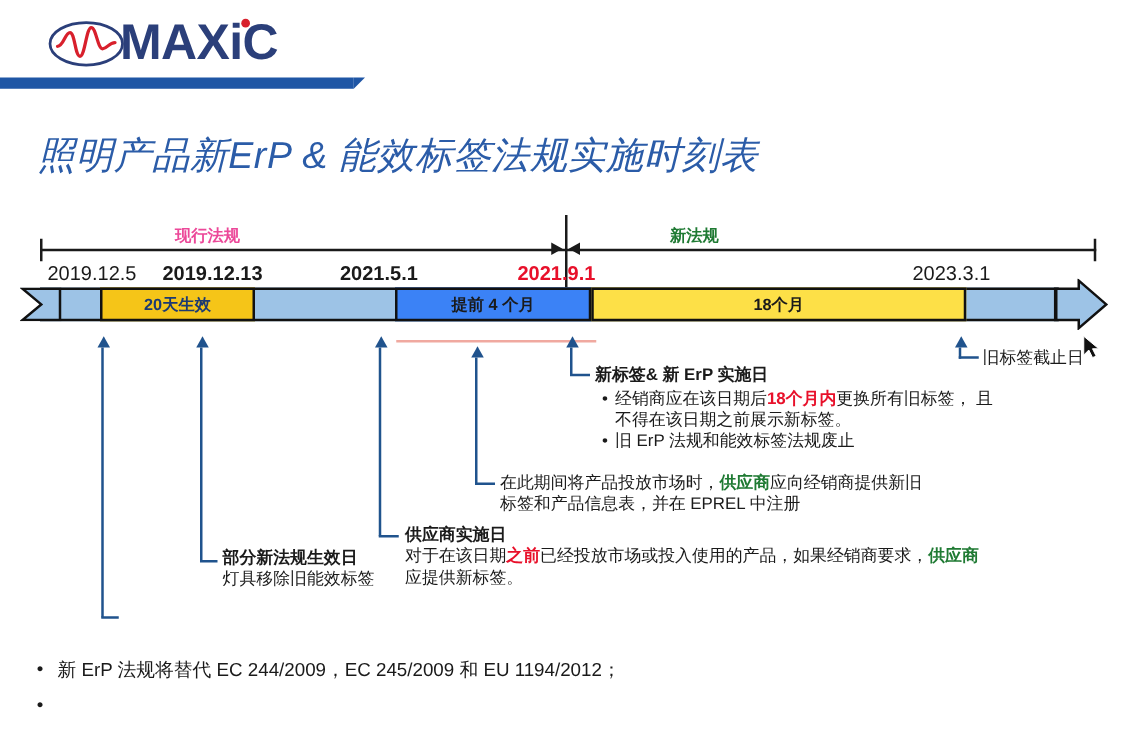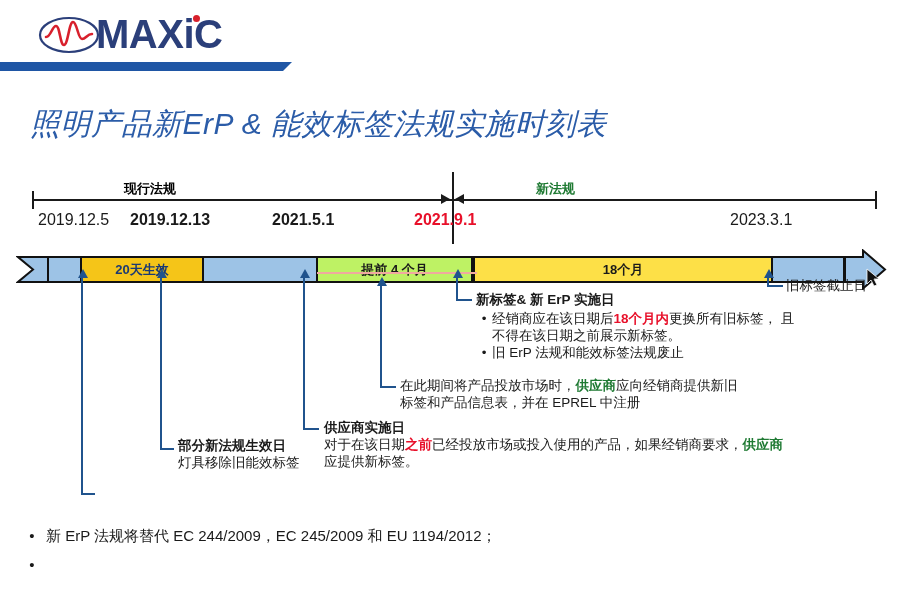--- a/index.html
+++ b/index.html
@@ -32,45 +32,45 @@
   
   #axis{position:absolute;left:32px;top:199px;width:845px;height:2px;background:#1a1a1a;}
   #axis-left-cap{position:absolute;left:32px;top:191px;width:2px;height:18px;background:#1a1a1a;}
   #axis-right-cap{position:absolute;left:875px;top:191px;width:2px;height:18px;background:#1a1a1a;}
   #axis-divider{position:absolute;left:452px;top:172px;width:1.5px;height:72px;background:#1a1a1a;}
   .axis-arrow{position:absolute;top:194px;width:0;height:0;
     border-top:5px solid transparent;border-bottom:5px solid transparent;}
   #arrow-to-div{left:441px;border-left:9px solid #1a1a1a;}
   #arrow-from-div{left:455px;border-right:9px solid #1a1a1a;}
 
-  #lbl-current{position:absolute;left:124px;top:180px;font-size:13px;color:#000000;font-weight:bold;}
+  #lbl-current{position:absolute;left:140px;top:180px;font-size:13px;color:#ec4899;font-weight:bold;}
   #lbl-new{position:absolute;left:536px;top:180px;font-size:13px;color:#1f7a33;font-weight:bold;}
 
   .date{position:absolute;top:211px;font-size:16px;color:#1a1a1a;white-space:nowrap;}
   .date.b{font-weight:bold;}
   .date.red{color:#e8102a;font-weight:bold;}
 
   
-  #bar{position:absolute;left:16px;top:256px;width:869px;height:27px;text-align:center;}
+  #bar{position:absolute;left:16px;top:230px;width:869px;height:27px;text-align:center;}
   #bar .body{
     position:absolute;left:16px;top:0;width:815px;height:27px;
     background:#9dc3e6;border:2px solid #111;box-sizing:border-box;
   }
   #bar .lnotch{
     position:absolute;left:0;top:0;width:32px;height:27px;
     background:#9dc3e6;
     clip-path:polygon(0 0,100% 0,100% 100%,0 100%,50% 50%);
   }
   .seg{
     position:absolute;top:0;height:27px;box-sizing:border-box;
     border:2px solid #111;display:flex;align-items:center;justify-content:center;
     font-size:13px;font-weight:bold;color:#1a1a1a;white-space:nowrap;
   }
   #seg-yellow{background:#f5c518;color:#1b3a73;}
-  #seg-orange{background:#bef264;}
+  #seg-orange{background:#3b82f6;}
   #seg-red{background:#fde047;}
 
   
   .vline{position:absolute;width:2px;background:#20538d;}
   .hline{position:absolute;height:2px;background:#20538d;}
   .uparrow{position:absolute;width:0;height:0;
     border-left:5px solid transparent;border-right:5px solid transparent;
     border-bottom:9px solid #20538d;}
   #bracket{position:absolute;height:1.5px;background:#f0a9a0;}
 

